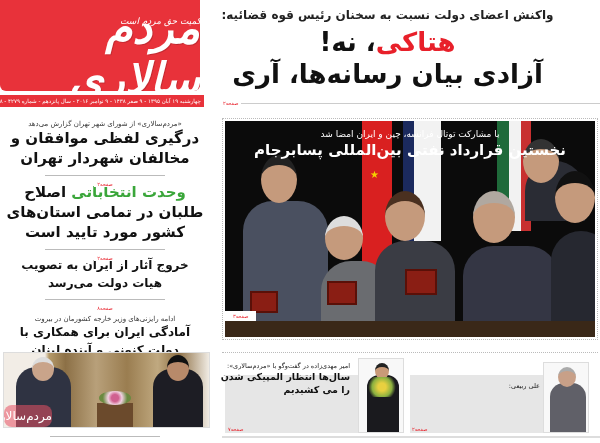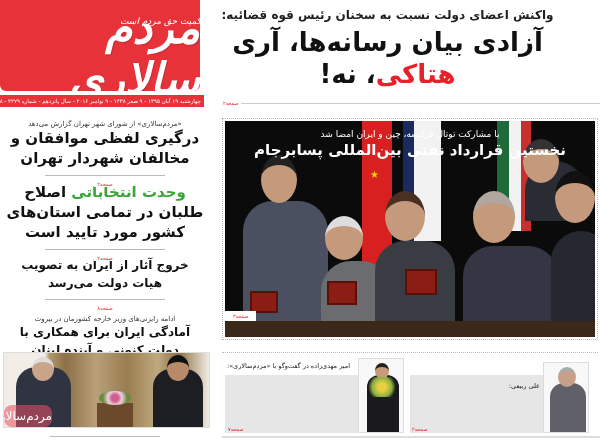--- a/index.html
+++ b/index.html
@@ -155,22 +155,22 @@
 
 <div class="masthead">
   <span class="slogan">حاکمیت حق مردم است</span>
   <span class="logo">مردم سالاری</span>
 </div>
 <div class="dateline">چهارشنبه ۱۹ آبان ۱۳۹۵ - ۹ صفر ۱۴۳۸ - ۹ نوامبر ۲۰۱۶ - سال پانزدهم - شماره ۴۲۷۹ - ۸ صفحه - ۱۰۰۰ تومان</div>
 
 <div class="headline-block">
   <div class="headline-kicker">واکنش اعضای دولت نسبت به سخنان رئیس قوه قضائیه:</div>
   <div class="headline-main">
+    <div><span class="red">هتاکی</span><span>، نه!</span></div>
     <div>آزادی بیان رسانه‌ها، آری</div>
-    <div><span class="red">هتاکی</span><span>، نه!</span></div>
   </div>
 </div>
 <div class="hr-top"></div>
 <span class="page-ref top-ref">صفحه۲</span>
 
 <div class="leftcol">
   <div class="story">
     <div class="kicker">«مردم‌سالاری» از شورای شهر تهران گزارش می‌دهد</div>
     <div class="title">درگیری لفظی موافقان و مخالفان شهردار تهران</div>
   </div>
@@ -234,20 +234,21 @@
 <div class="hr-mid"></div>
 
 <div class="bottom-box bb1"></div>
 <div class="bb-photo bb1-photo">
   <div class="athlete"></div>
   <div class="athlete-head"></div>
   <div class="athlete-flowers"></div>
 </div>
 <div class="bb-text bb1-text">
   <div class="kicker">امیر مهدی‌زاده در گفت‌وگو با «مردم‌سالاری»:</div>
+  <div class="title">سال‌ها انتظار المپیکی شدن را می کشیدیم</div>
 </div>
 <span class="bb-ref bb1-ref">صفحه۷</span>
 
 <div class="bottom-box bb2"></div>
 <div class="bb-photo bb2-photo">
   <div class="man2"></div>
   <div class="man2-head"></div>
 </div>
 <div class="bb-text bb2-text">
   <div class="kicker">علی ربیعی:</div>

